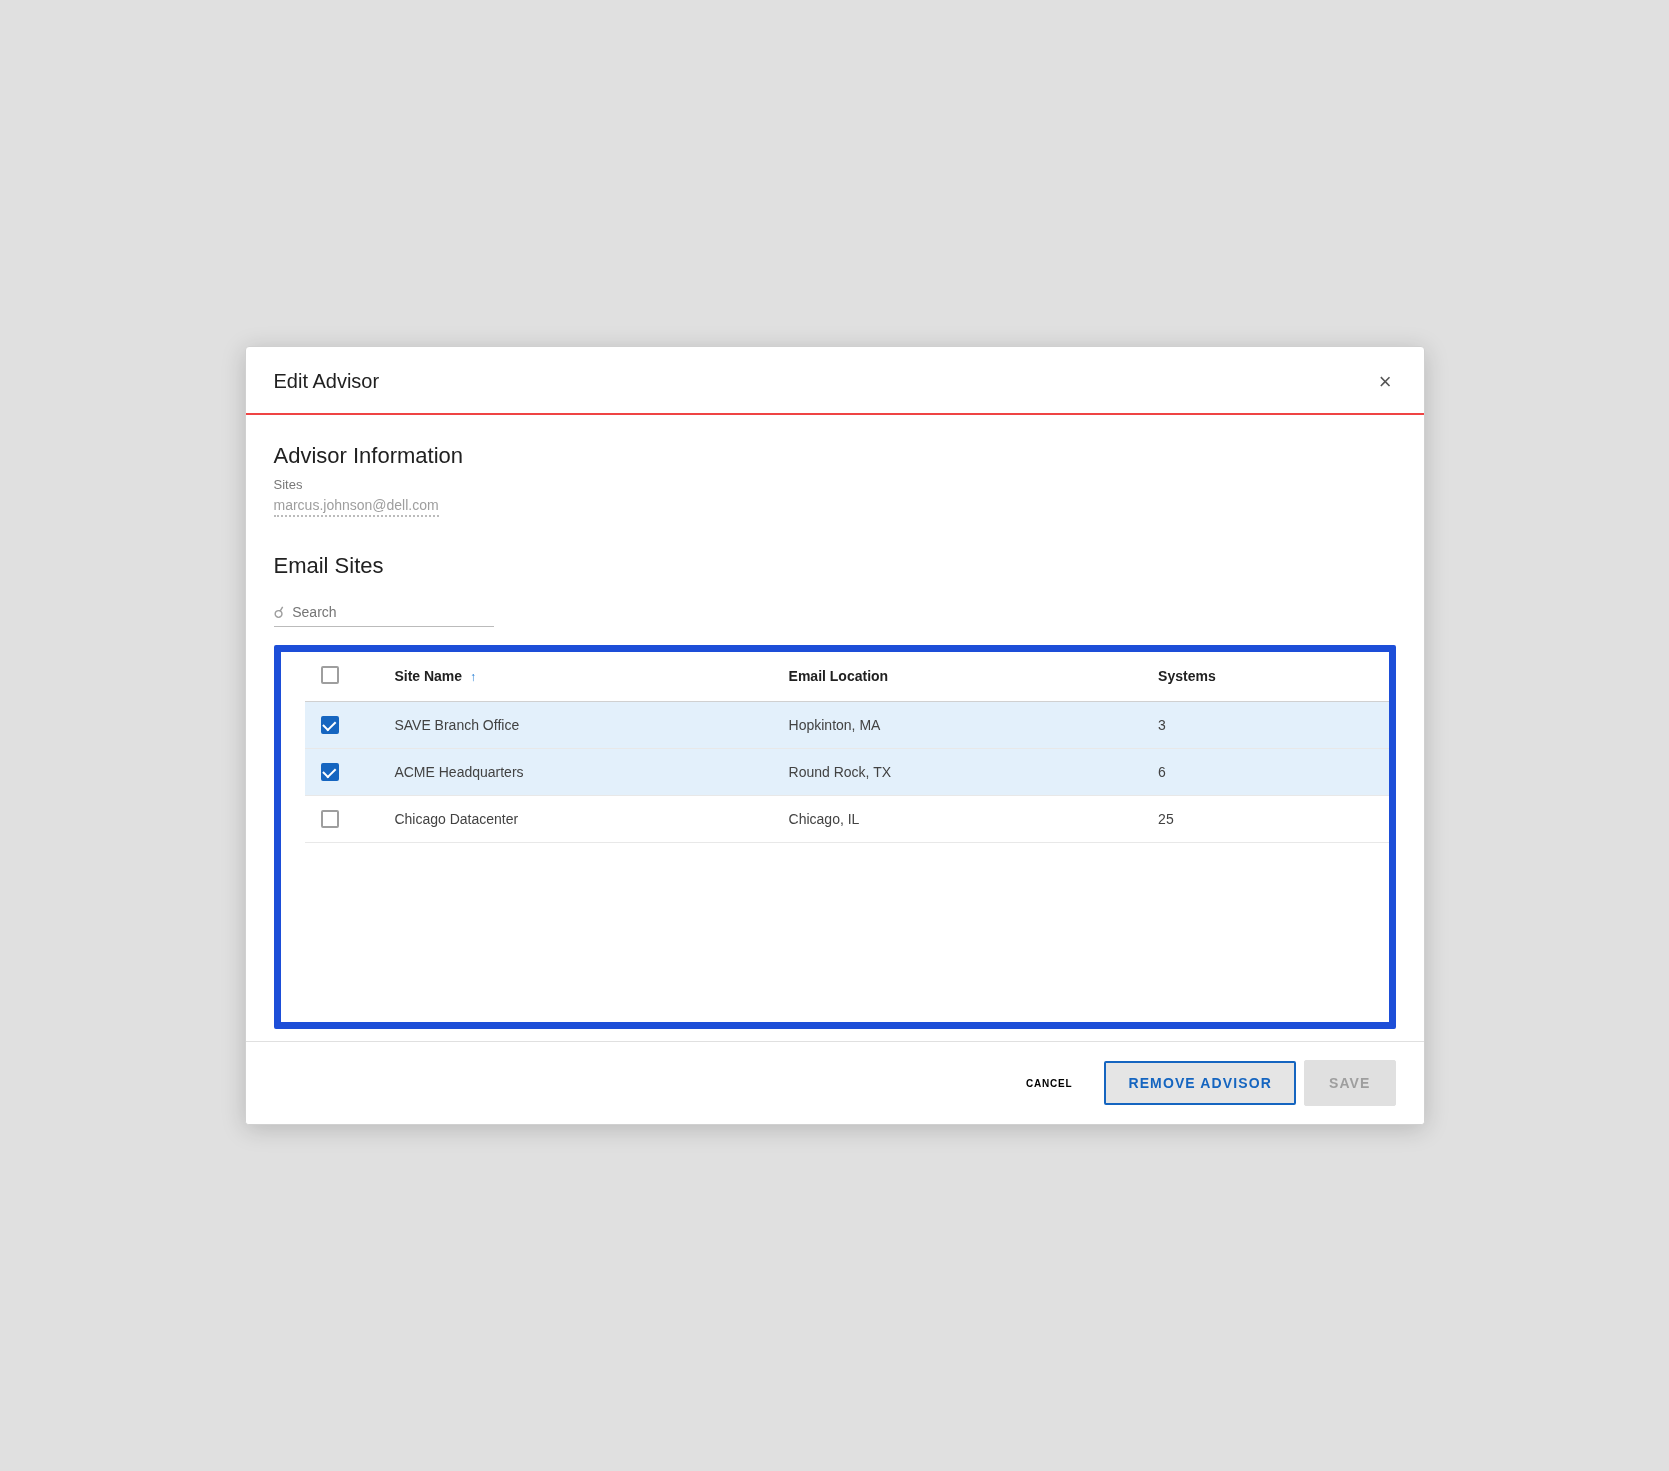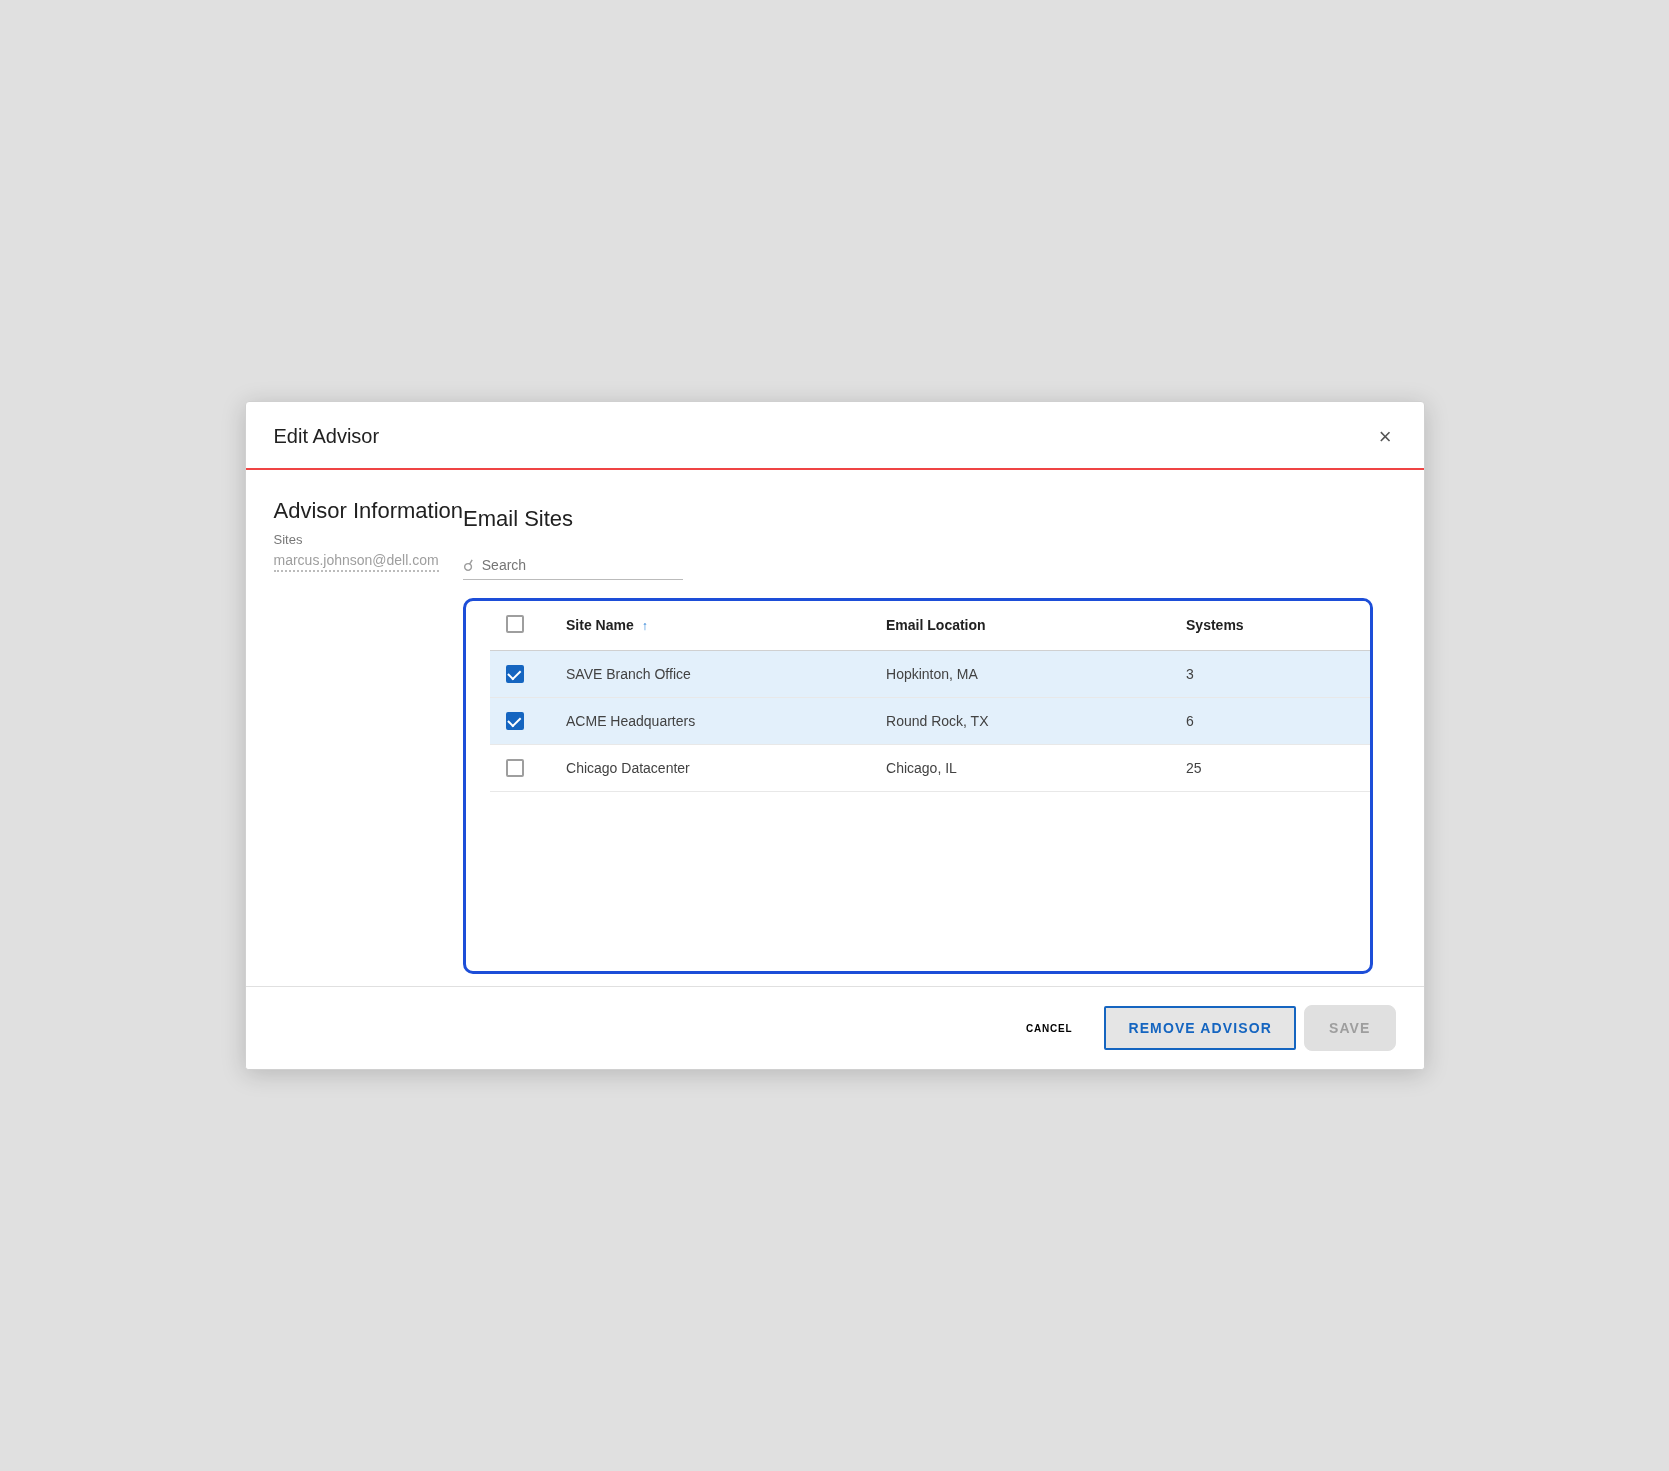--- a/index.html
+++ b/index.html
@@ -52,21 +52,21 @@
       padding: 4px;
       display: flex;
       align-items: center;
       justify-content: center;
     }
 
     .dialog-body {
       padding: 28px 28px 0 28px;
       flex: 1;
       display: flex;
-      flex-direction: row;
+      flex-direction: column;
     }
 
     .section-title {
       font-size: 22px;
       font-weight: 400;
       color: #212121;
       margin-bottom: 8px;
     }
 
     .field-label {
@@ -106,22 +106,22 @@
     .search-input {
       border: none;
       outline: none;
       font-size: 14px;
       color: #555;
       background: transparent;
       width: 180px;
     }
 
     .table-container {
-      border: 3px solid #1d4ed8;
-      border-radius: 10px;
+      border: 7px solid #1d4ed8;
+      border-radius: 2px;
       overflow: hidden;
       flex: 1;
       margin-bottom: 0;
       padding-left: 24px;
     }
 
     table {
       width: 100%;
       border-collapse: collapse;
     }
@@ -256,21 +256,21 @@
       background: #e0e0e0;
       border: 1px solid #e0e0e0;
       color: #9e9e9e;
       font-size: 14px;
       font-weight: 600;
       letter-spacing: 0.08em;
       cursor: not-allowed;
       padding: 14px 24px;
       text-transform: uppercase;
       margin-left: 8px;
-      border-radius: 8px;
+      border-radius: 2px;
     }
 
     .header-checkbox-unchecked {
       width: 18px;
       height: 18px;
       border: 2px solid #9e9e9e;
       border-radius: 2px;
       background: #fff;
       display: inline-flex;
       align-items: center;

